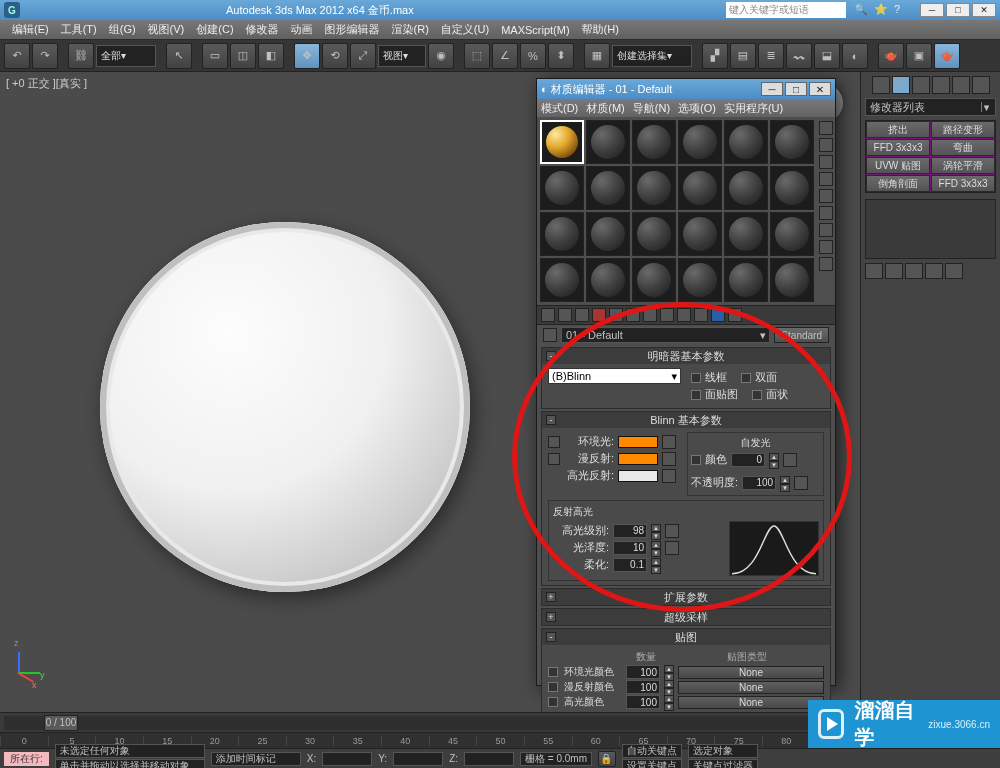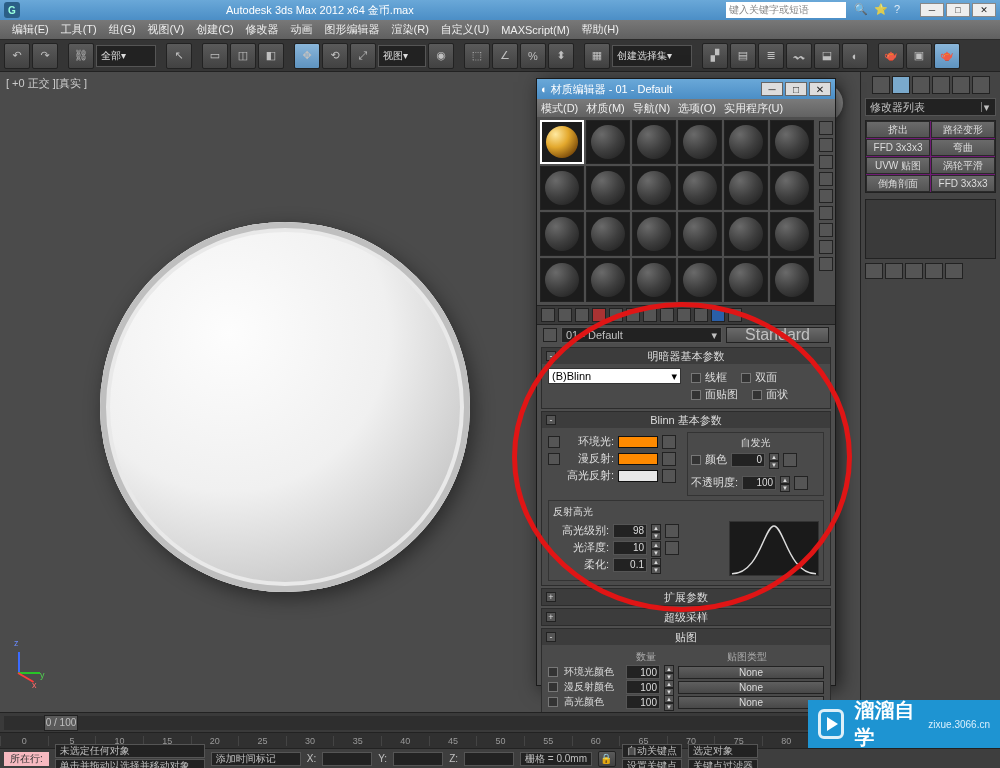--- a/index.html
+++ b/index.html
@@ -69,21 +69,21 @@
 .sball.sel{border:2px solid #fff;}
 .sball.gold::after{background:radial-gradient(circle at 30% 26%, #ffe9a0 0%, #e3a82d 40%, #7a4a0a 80%, #2a1a04 100%);}
 .sidetools{width:18px;padding-top:4px;display:flex;flex-direction:column;gap:3px;align-items:center;}
 .sidetools .sti{width:14px;height:14px;background:#555;border:1px solid #222;}
 .mat-toolbar{height:20px;background:#3a3a3a;border-top:1px solid #222;border-bottom:1px solid #222;display:flex;align-items:center;gap:3px;padding:0 4px;}
 .mat-toolbar .mti{width:14px;height:14px;background:#555;border:1px solid #222;}
 .mat-toolbar .mti.red{background:#a33;}
 .mat-toolbar .mti.blue{background:#2a5fa8;}
 .namebox{height:20px;display:flex;align-items:center;gap:4px;padding:2px 6px;}
 .namebox .nm{flex:1;height:16px;background:#222;border:1px solid #555;display:flex;align-items:center;padding:0 4px;font-size:11px;justify-content:space-between;}
-.namebox .typebtn{height:16px;padding:0 18px;background:linear-gradient(#6a6a6a,#4e4e4e);border:1px solid #222;font-size:16px;display:flex;align-items:center;text-align:right;}
+.namebox .typebtn{height:16px;padding:0 6px;background:linear-gradient(#6a6a6a,#4e4e4e);border:1px solid #222;font-size:10px;display:flex;align-items:center;text-align:right;}
 
 .rollout{margin:2px 4px;border:1px solid #2c2c2c;background:#4a4a4a;}
 .rolltitle{height:16px;background:#3c3c3c;display:flex;align-items:center;justify-content:center;font-size:11px;color:#ddd;position:relative;}
 .rolltitle .pm{position:absolute;left:4px;width:10px;height:10px;background:#555;border:1px solid #222;display:flex;align-items:center;justify-content:center;font-size:9px;line-height:1;}
 .rollbody{padding:4px 6px;font-size:11px;color:#ddd;}
 .row{display:flex;align-items:center;gap:4px;margin:2px 0;}
 .lbl{min-width:50px;text-align:right;}
 .swatch{width:40px;height:12px;border:1px solid #111;}
 .sw-orange{background:#ff8a00;}
 .sw-white{background:#e8e8e8;}

